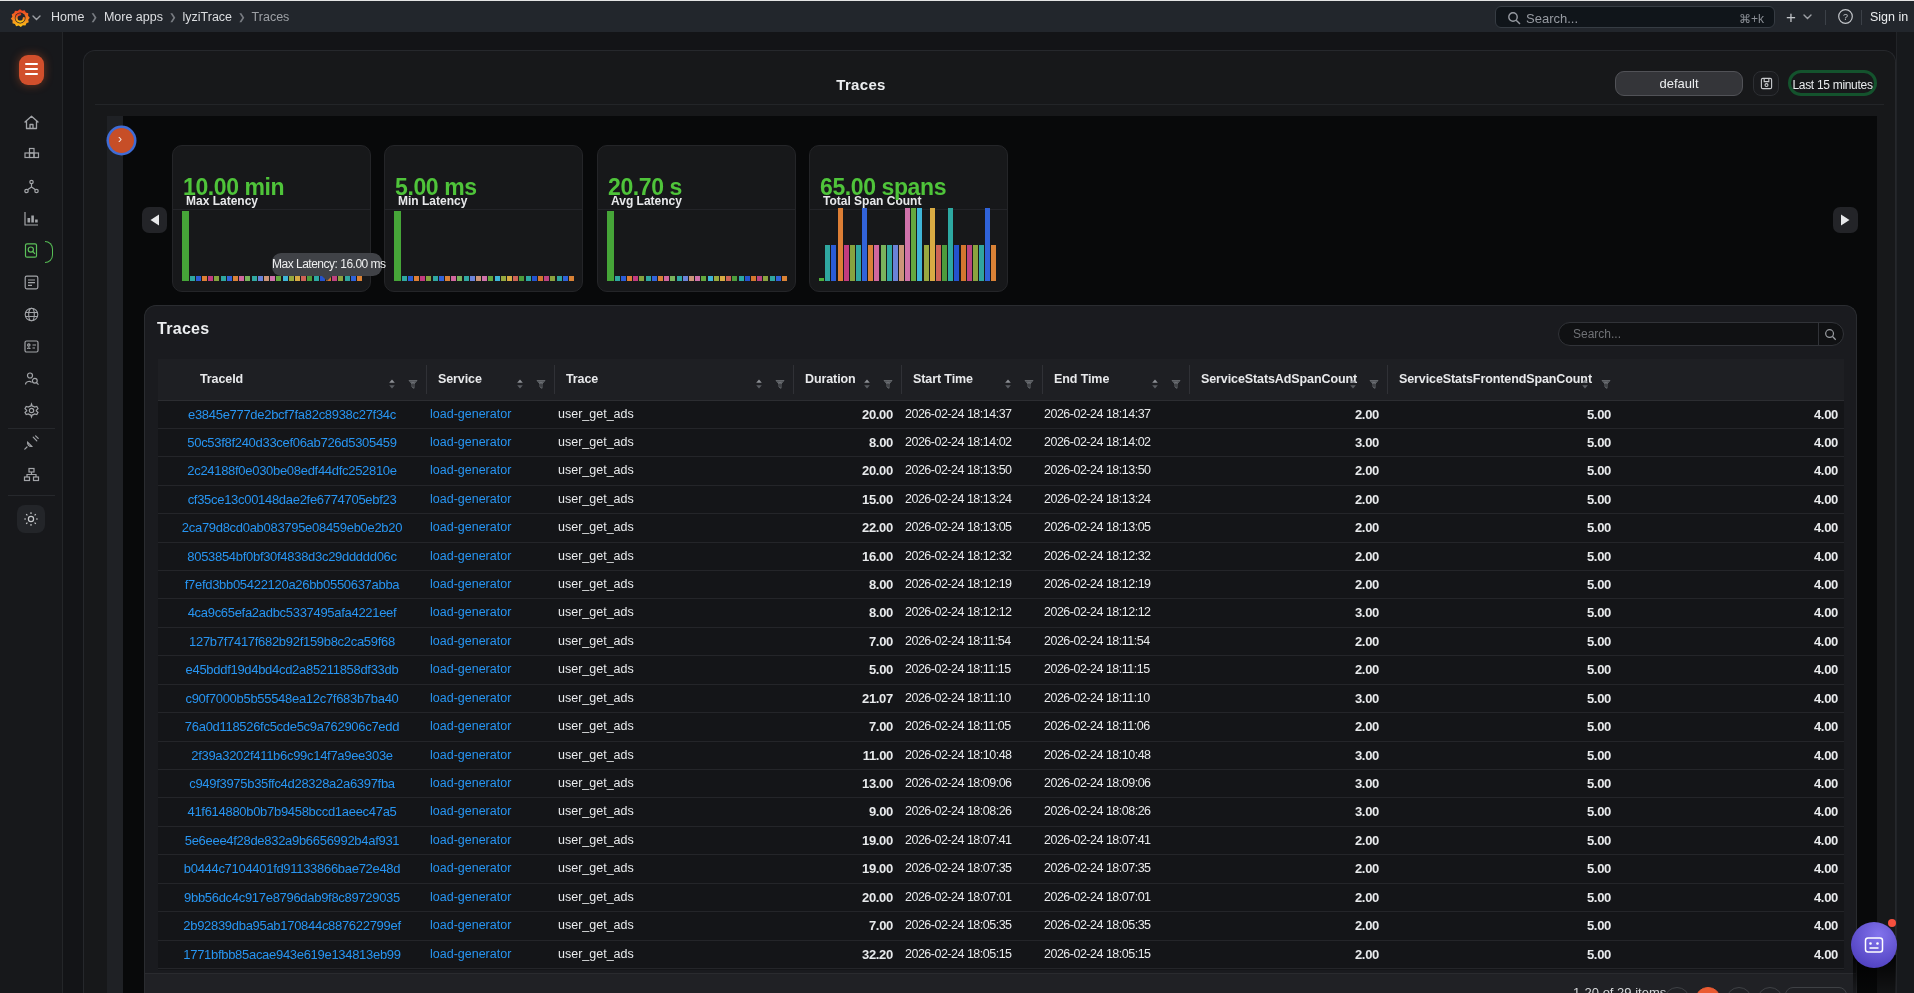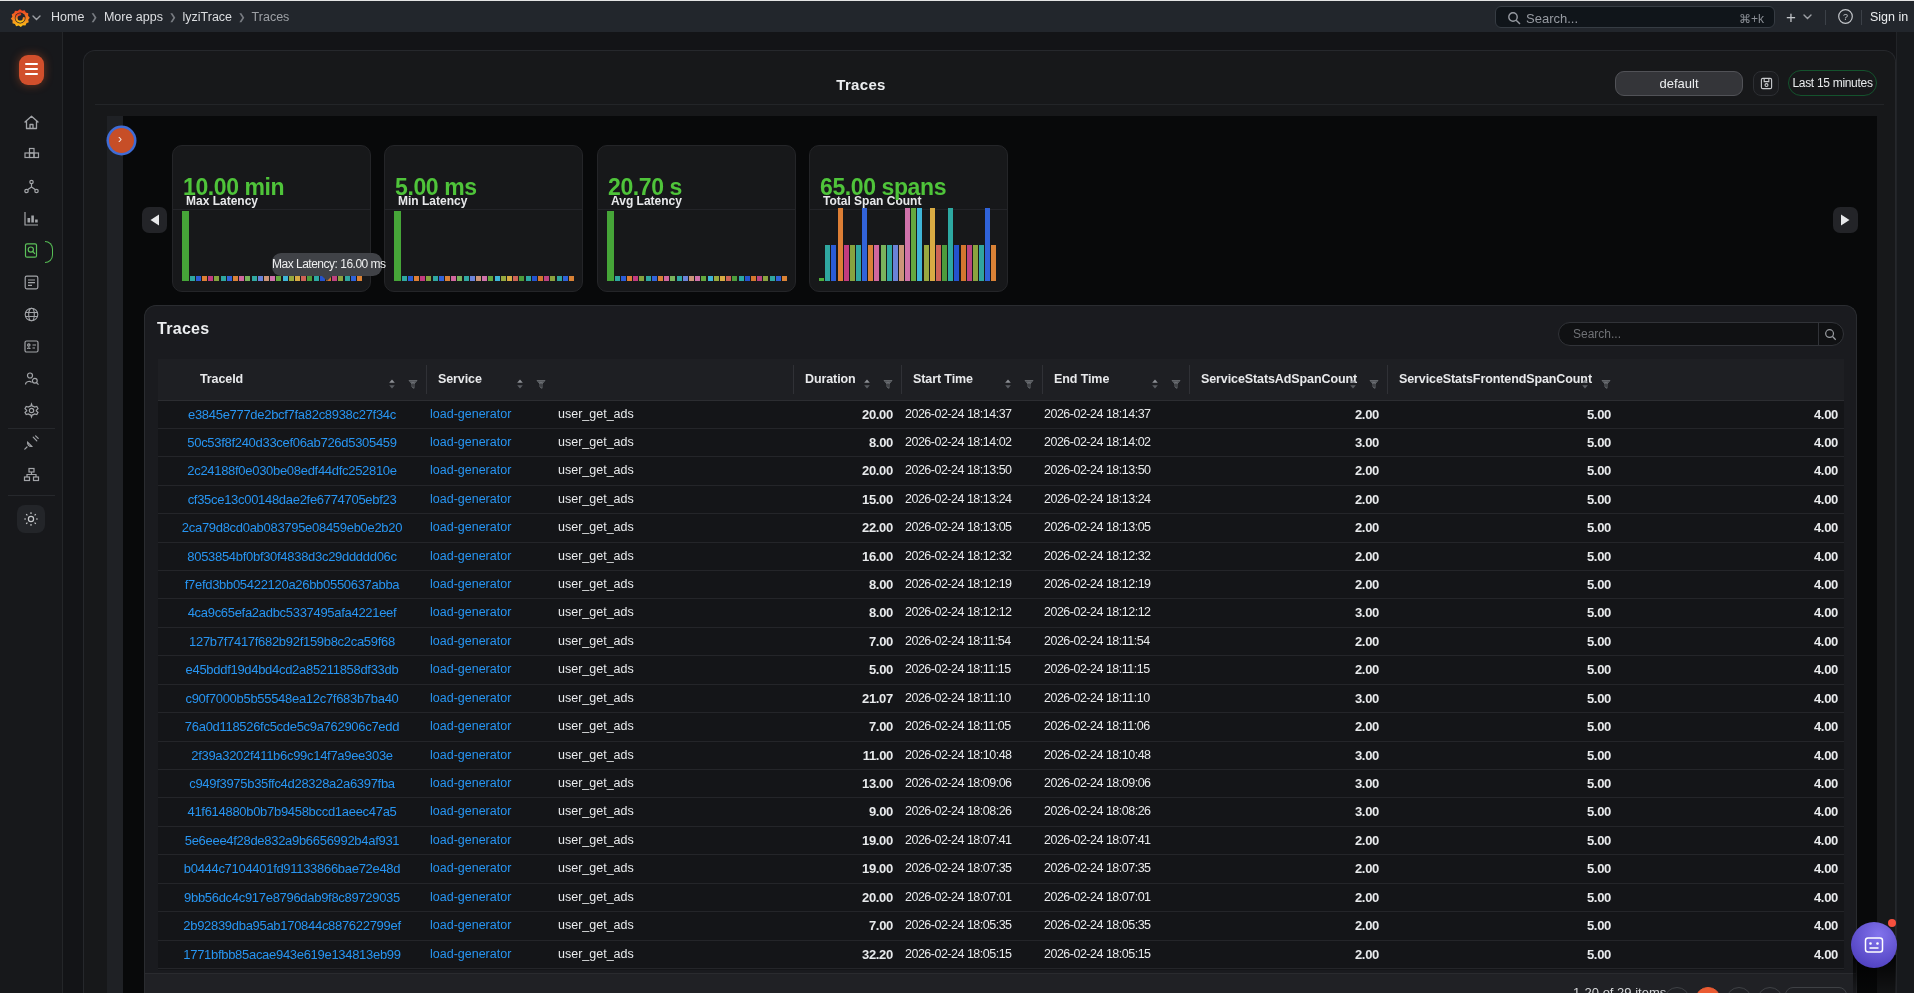--- a/index.html
+++ b/index.html
@@ -39,21 +39,21 @@
   border:1px solid #26282c; border-bottom:none; border-radius:12px 12px 0 0; }
 #dashtitle { position:absolute; left:761px; top:76px; width:200px; text-align:center; font-size:15px;
   font-weight:bold; color:#eceef0; letter-spacing:0.3px; }
 #btn-default { position:absolute; left:1615px; top:71px; width:128px; height:25px; background:#343539;
   border:1px solid #515257; border-radius:9px; color:#eceef0; font-size:13px; text-align:center;
   line-height:23px; }
 #btn-save { position:absolute; left:1753px; top:71px; width:26px; height:25px; background:#1a1b1e;
   border:1px solid #2d2f33; border-radius:8px; }
 #btn-save svg { position:absolute; left:6px; top:5px; }
 #btn-time { position:absolute; left:1788px; top:70px; width:89px; height:26px; background:#17181a;
-  border:1px solid #14532d; border-radius:13px; color:#e9ebed; font-size:12px; text-align:center;
+  border:3px solid #14532d; border-radius:13px; color:#e9ebed; font-size:12px; text-align:center;
   line-height:24px; white-space:nowrap; letter-spacing:-0.3px; }
 #hdrline { position:absolute; left:95px; top:104px; width:1789px; height:1px; background:#232528; }
 #strip { position:absolute; left:107px; top:116px; width:16px; height:877px; background:#1f2125; }
 #canvas { position:absolute; left:123px; top:116px; width:1754px; height:877px; background:#08090a; }
 #expbtn { position:absolute; left:109px; top:128px; width:25px; height:25px; border-radius:50%;
   background:#c74e27; box-shadow:0 0 0 2.5px #3f6cd6; z-index:5; }
 #expbtn span { position:absolute; left:9px; top:4px; color:#f4e3dd; font-size:12px; }
 .arrowbtn { position:absolute; width:25px; height:26px; background:#232428; border-radius:7px; z-index:5; }
 .arrowbtn svg { position:absolute; left:6px; top:6px; }
 .sp { position:absolute; top:145px; width:199px; height:147px; background:#17181a;
@@ -463,20 +463,31 @@
           <b class="vsep"></b>
           <div class="hl" style="left:12px">Service</div>
           <span class="ics"><svg class="si" width="8" height="10" viewBox="0 0 8 10">
               <path d="M4 0.5 L6.8 3.8 L1.2 3.8 Z" fill="#8e9196"></path>
               <path d="M4 9.5 L6.8 6.2 L1.2 6.2 Z" fill="#5a5d62"></path>
             </svg><svg class="fi" width="10" height="9" viewBox="0 0 10 9">
               <path d="M1 0.5 H9 L6 4 V8.3 L4 7 V4 Z" fill="none" stroke="#6b6e73" stroke-width="0.9"></path>
               <path d="M2 1.2 H8 L5.8 3.8 H4.2 Z" fill="#6b6e73"></path>
             </svg></span>
         </div>
+        <div class="hc" style="left:396px;width:239px">
+          <b class="vsep"></b>
+          <div class="hl" style="left:12px">Trace</div>
+          <span class="ics"><svg class="si" width="8" height="10" viewBox="0 0 8 10">
+              <path d="M4 0.5 L6.8 3.8 L1.2 3.8 Z" fill="#8e9196"></path>
+              <path d="M4 9.5 L6.8 6.2 L1.2 6.2 Z" fill="#5a5d62"></path>
+            </svg><svg class="fi" width="10" height="9" viewBox="0 0 10 9">
+              <path d="M1 0.5 H9 L6 4 V8.3 L4 7 V4 Z" fill="none" stroke="#6b6e73" stroke-width="0.9"></path>
+              <path d="M2 1.2 H8 L5.8 3.8 H4.2 Z" fill="#6b6e73"></path>
+            </svg></span>
+        </div>
         <div class="hc" style="left:635px;width:108px">
           <b class="vsep"></b>
           <div class="hl" style="left:12px">Duration</div>
           <span class="ics"><svg class="si" width="8" height="10" viewBox="0 0 8 10">
               <path d="M4 0.5 L6.8 3.8 L1.2 3.8 Z" fill="#8e9196"></path>
               <path d="M4 9.5 L6.8 6.2 L1.2 6.2 Z" fill="#5a5d62"></path>
             </svg><svg class="fi" width="10" height="9" viewBox="0 0 10 9">
               <path d="M1 0.5 H9 L6 4 V8.3 L4 7 V4 Z" fill="none" stroke="#6b6e73" stroke-width="0.9"></path>
               <path d="M2 1.2 H8 L5.8 3.8 H4.2 Z" fill="#6b6e73"></path>
             </svg></span>

